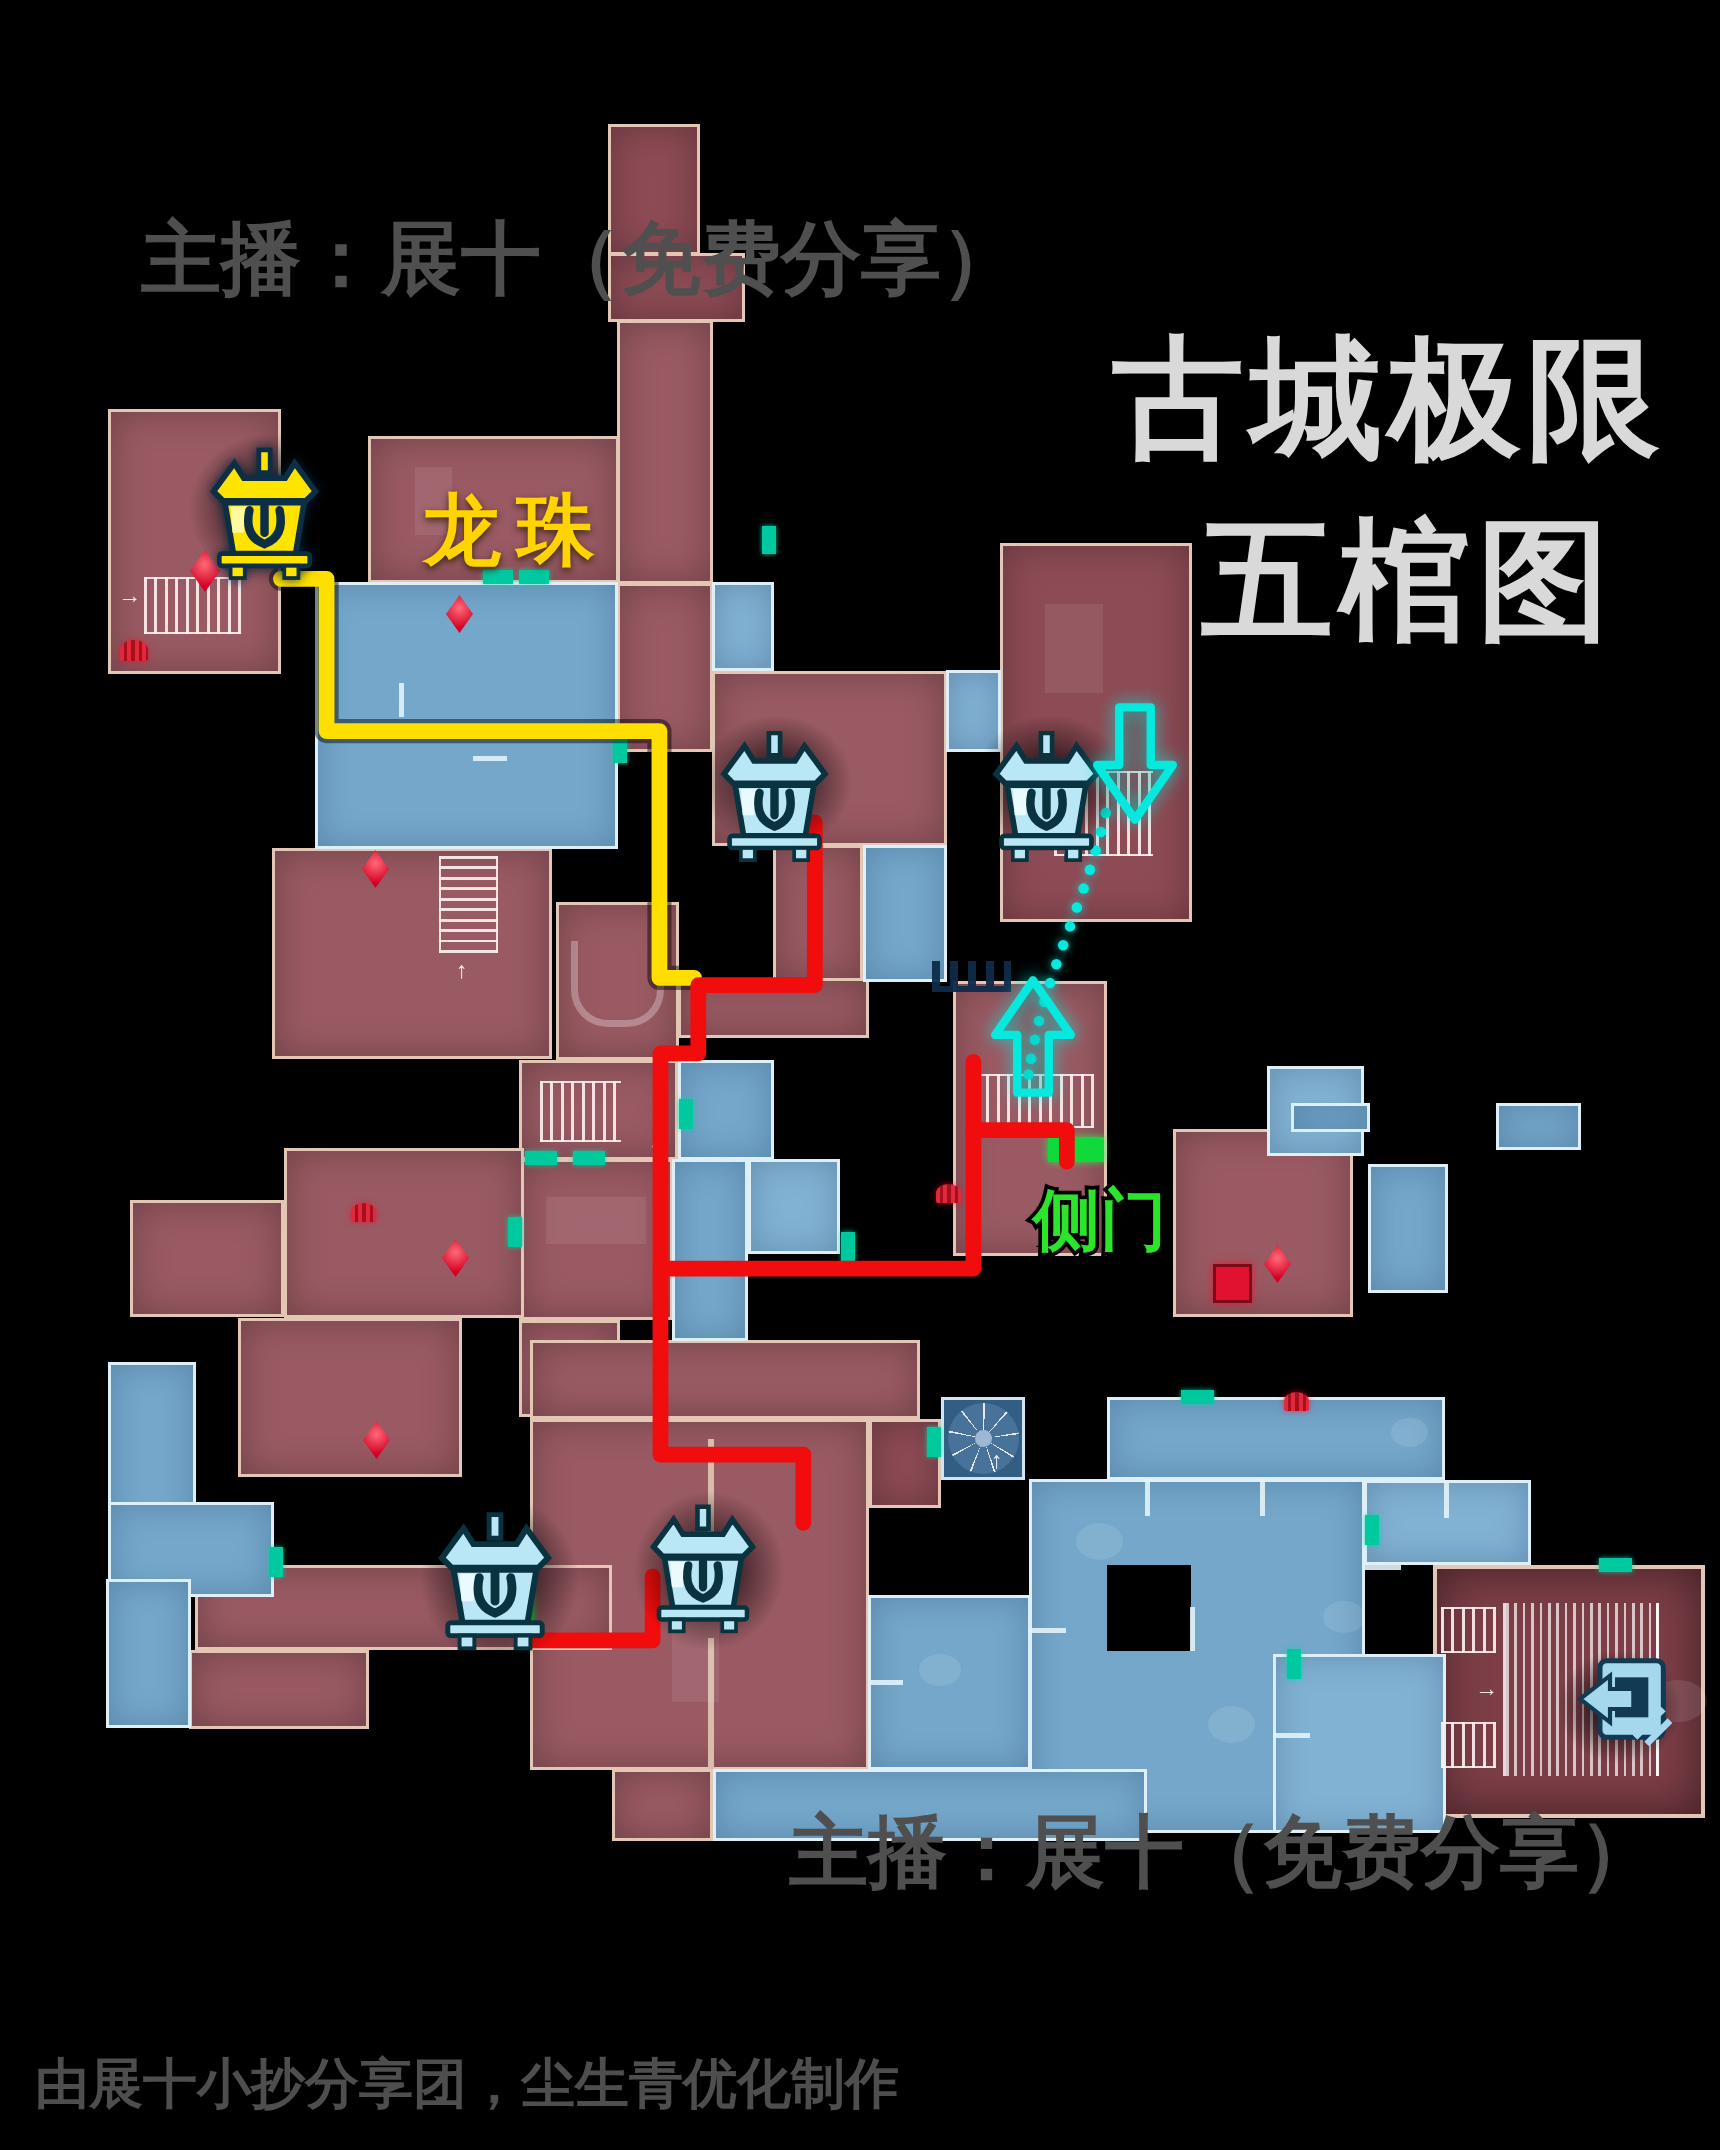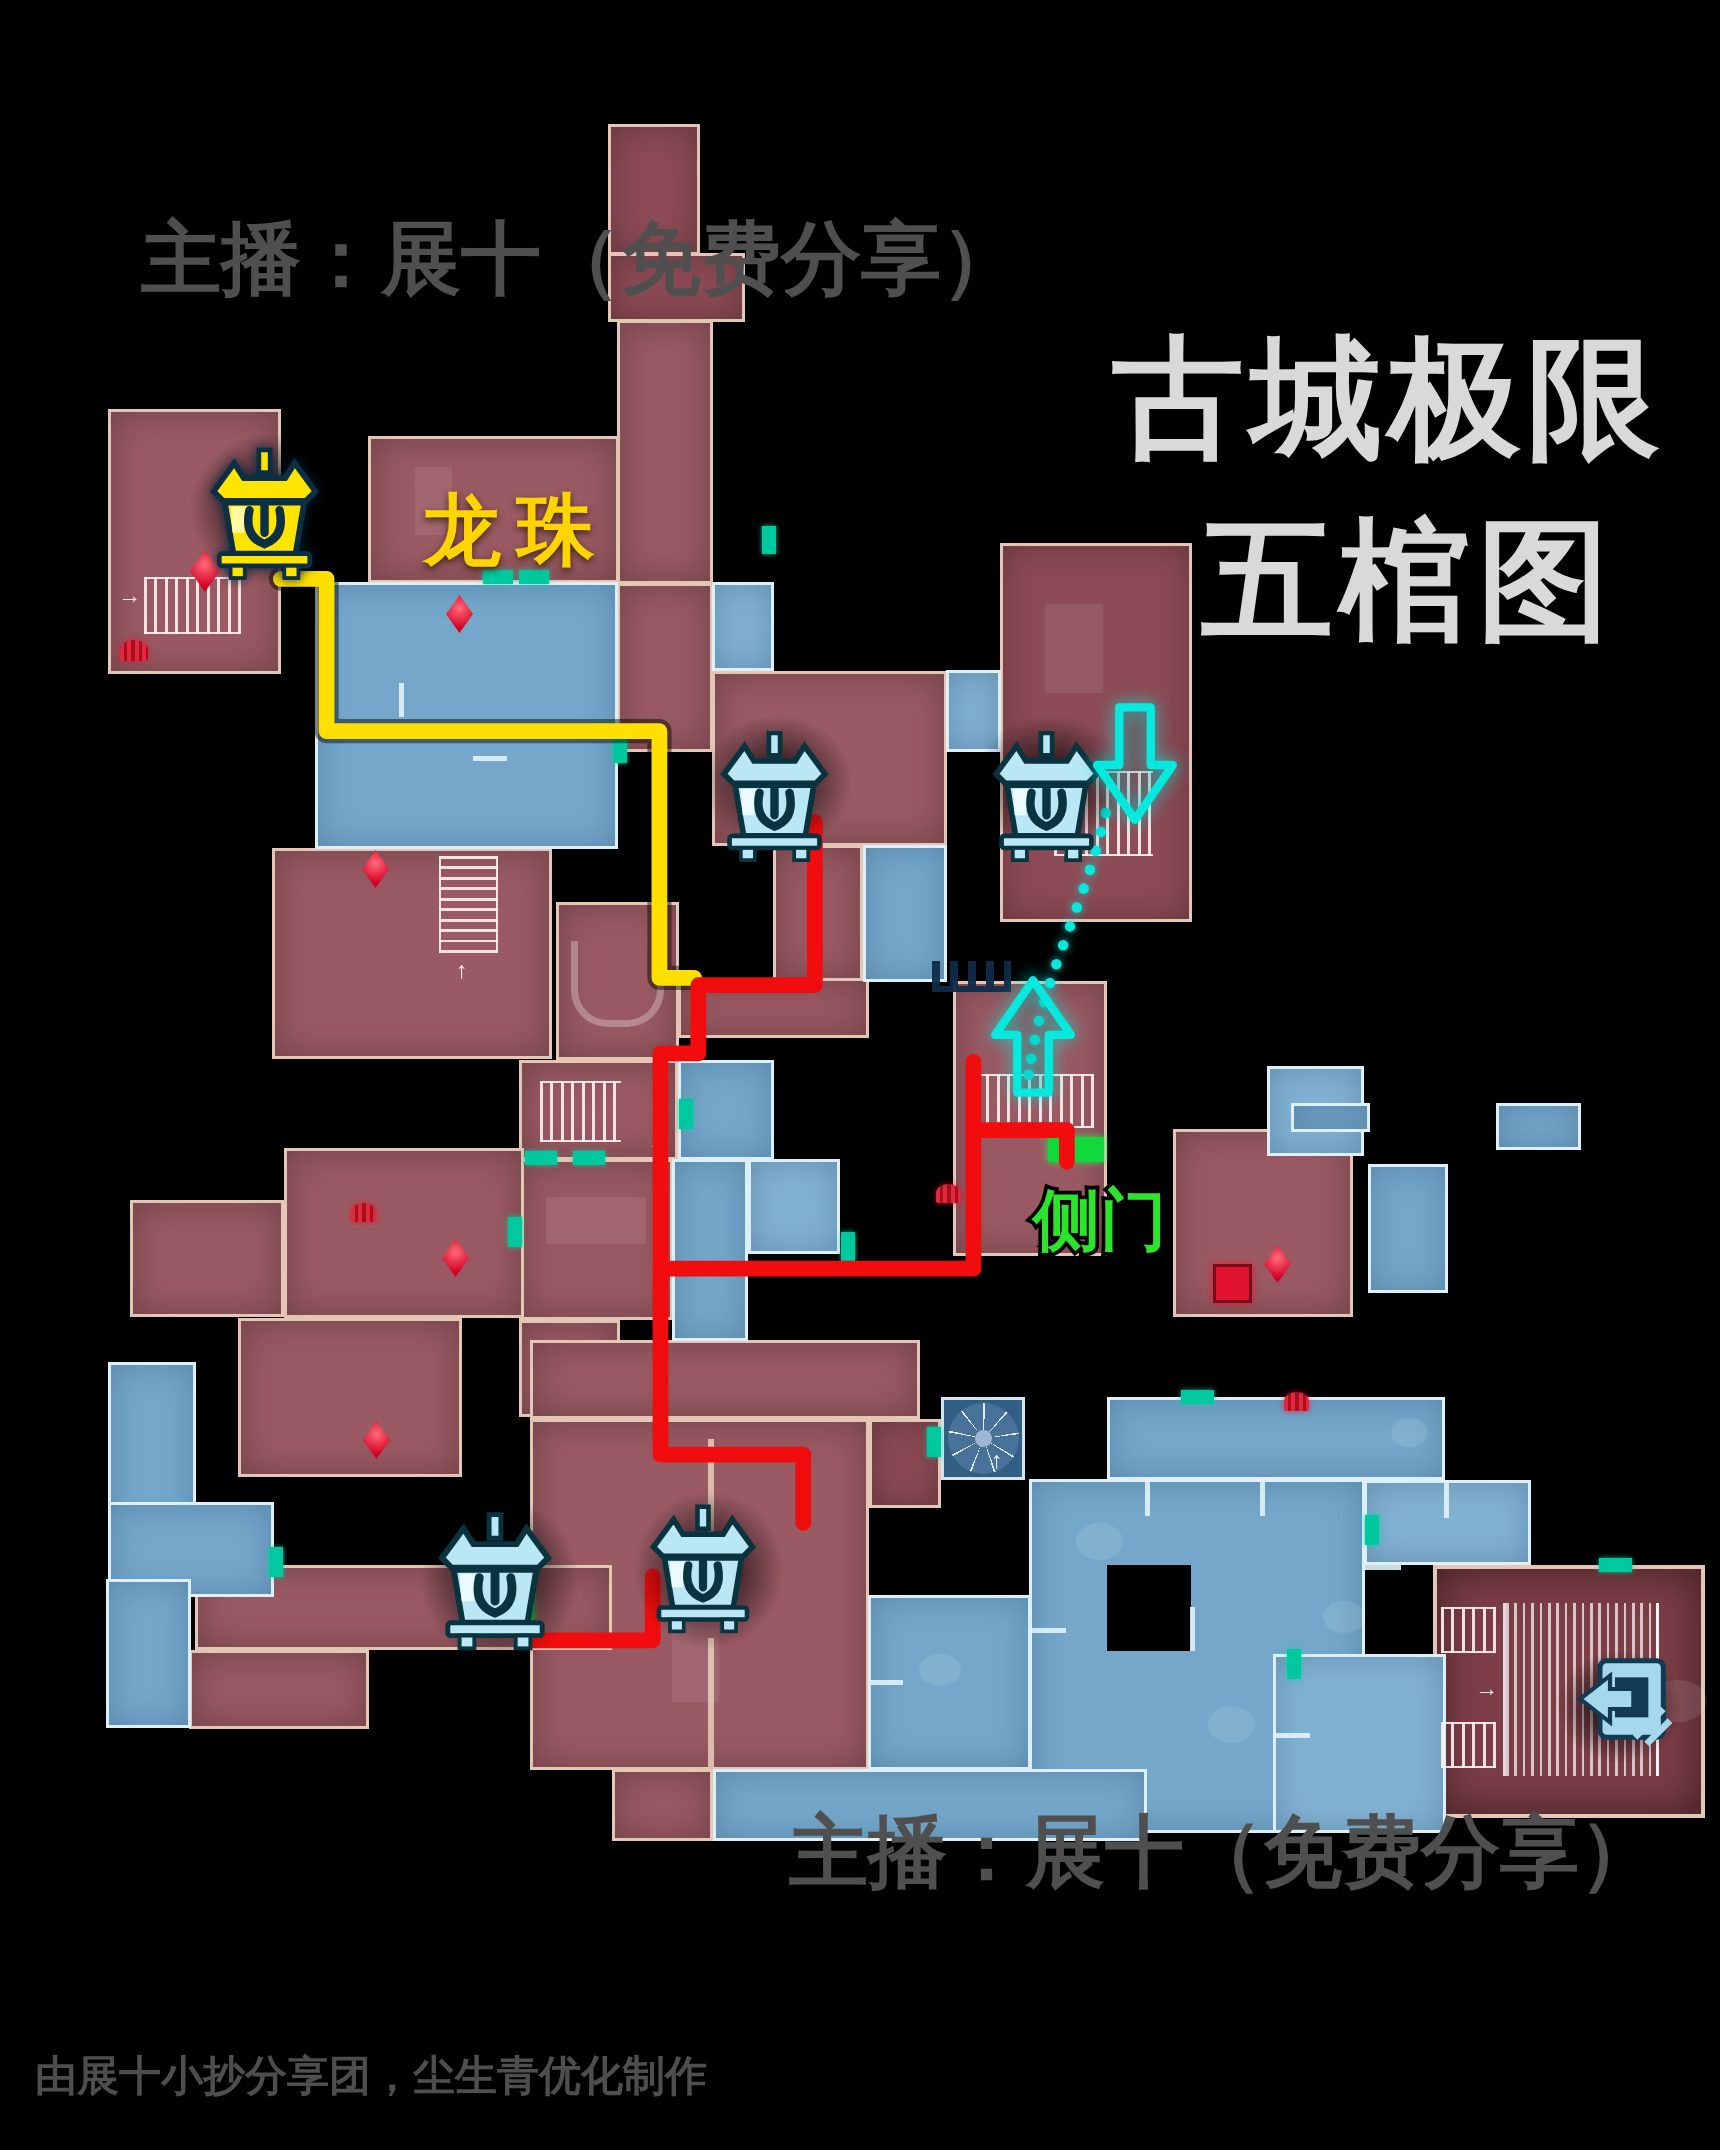--- a/index.html
+++ b/index.html
@@ -260,14 +260,14 @@
 
 <div class="title" style="left:1091px;top:311px;font-size:132px;">古城极限</div>
 <div class="title" style="left:1180px;top:493px;font-size:132px;font-family:Liberation Serif, serif;">五棺图</div>
 
 <div class="lz" style="left:423px;top:479px;font-size:78px;">龙珠</div>
 
 <div class="sd" style="left:1033px;top:1175px;font-size:67px;">侧门</div>
 
 <div class="watermark" style="left:789px;top:1800px;font-size:79px;">主播：展十（免费分享）</div>
 
-<div class="watermark" style="left:35px;top:2048px;font-size:42px;font-weight:700;color:#4e4e4e;">由展十小抄分享团，尘生青优化制作</div>
+<div class="watermark" style="left:35px;top:2048px;font-size:54px;font-weight:700;color:#4e4e4e;">由展十小抄分享团，尘生青优化制作</div>
 
 
 </body></html>

